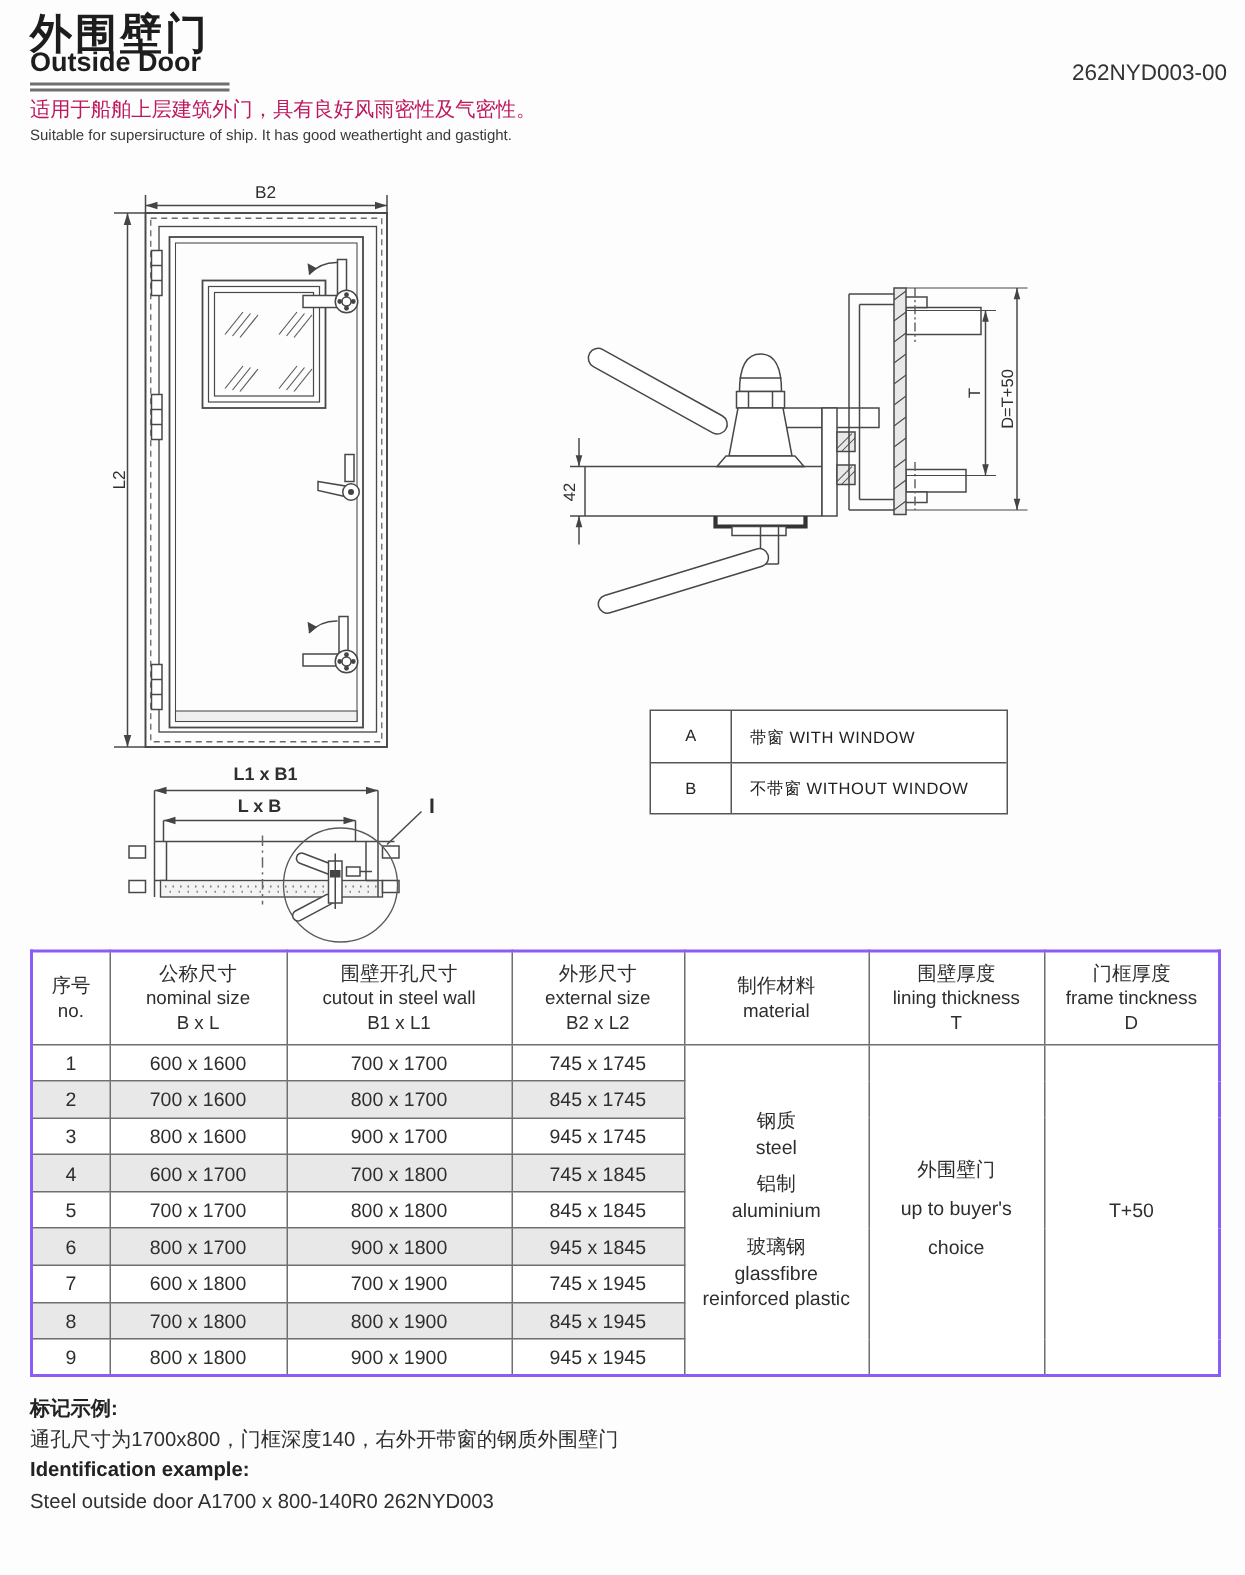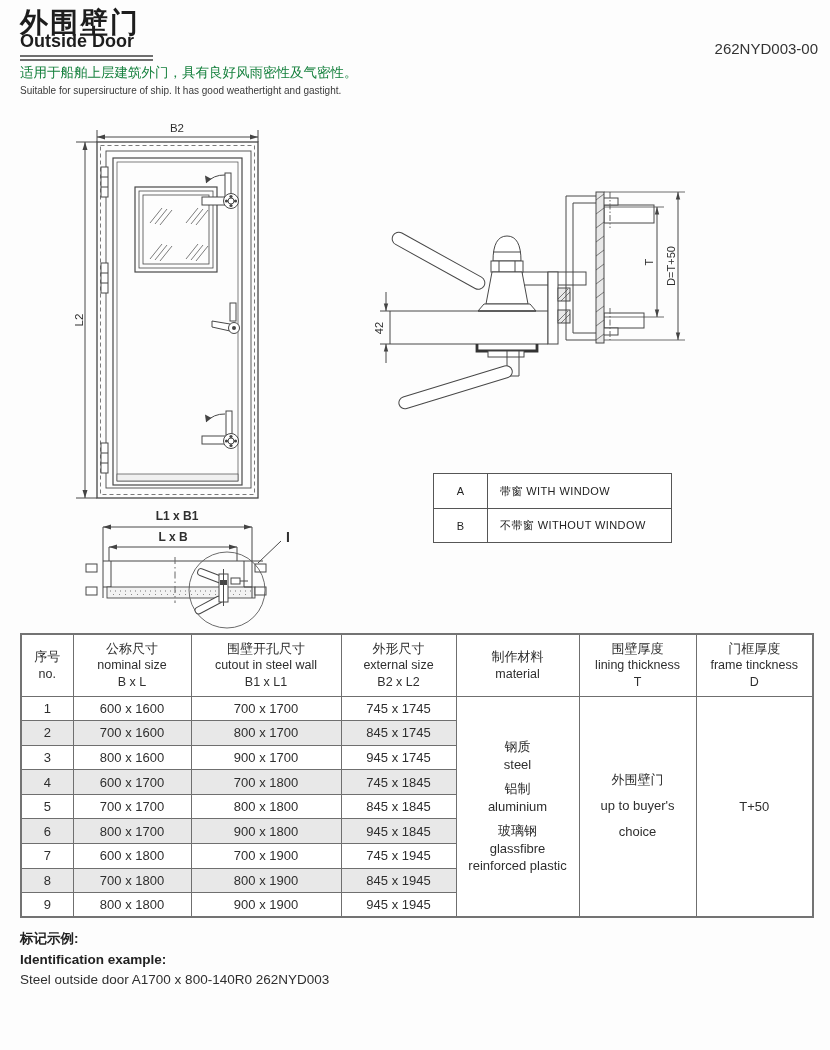--- a/index.html
+++ b/index.html
@@ -9,35 +9,35 @@
     background:#fdfdfd; color:#2b2b2b;
     font-family:"Liberation Sans", sans-serif;
     overflow:hidden;
   }
   
   .title-cn { position:absolute; left:20px; top:4px; font-size:28px; font-weight:bold; letter-spacing:2px; color:#1d1d1d; }
   .title-en { position:absolute; left:20px; top:31px; font-size:18px; font-weight:bold; color:#1d1d1d; }
   .title-rule { position:absolute; left:20px; top:55px; width:133px; height:6px;
     border-top:2px solid #6f6f6f; border-bottom:2px solid #6f6f6f; }
   .doc-number { position:absolute; right:12px; top:40px; font-size:15px; color:#333; }
-  .desc-cn { position:absolute; left:20px; top:64px; font-size:13.5px; color:#15803d; }
+  .desc-cn { position:absolute; left:20px; top:64px; font-size:13.5px; color:#be185d; }
   .desc-en { position:absolute; left:20px; top:85px; font-size:10px; color:#3a3a3a; }
   
   .drawings { position:absolute; left:0; top:120px; width:830px; height:513px; }
   svg { display:block; }
   svg text { font-family:"Liberation Sans", sans-serif; fill:#2f2f2f; }
   
   .variant-table { position:absolute; left:433px; top:473px; width:239px; border:1px solid #565656; background:#fff; }
   .variant-row { display:flex; height:34px; align-items:center; font-size:11px; color:#222; }
   .variant-row + .variant-row { border-top:1px solid #565656; }
   .variant-code { width:54px; text-align:center; border-right:1px solid #565656; align-self:stretch; line-height:34px; }
   .variant-label { padding-left:12px; letter-spacing:0.4px; }
   
   .size-table { position:absolute; left:20px; top:633px; width:792px;
-    border-collapse:collapse; table-layout:fixed; border:2px solid #737373;
+    border-collapse:collapse; table-layout:fixed; border:2px solid #8b5cf6;
     font-size:13px; color:#2e2e2e; background:#fff; }
   .size-table th, .size-table td { border:1px solid #6f6f6f; text-align:center; vertical-align:middle; }
   .size-table th { height:62px; font-weight:normal; font-size:12.5px; line-height:1.3; padding:2px; }
   .size-table th .cn { font-size:13px; }
   .size-table tbody td { height:24.6px; }
   .size-table tr.striped td { background:#e8e8e8; }
   .size-table td.merged { background:#fff !important; }
   .mat-block { margin:7px 0; line-height:1.35; padding:0 4px; }
   .lin-line { margin:9px 0; line-height:1.3; }
   
@@ -450,17 +450,18 @@
         <td>9</td>
         <td>800 x 1800</td>
         <td>900 x 1900</td>
         <td>945 x 1945</td>
       </tr>
     </tbody>
   </table>
 
   <div class="footer">
     <div class="bold">标记示例:</div>
+    <div>通孔尺寸为1700x800，门框深度140，右外开带窗的钢质外围壁门</div>
     <div class="bold">Identification example:</div>
     <div>Steel outside door A1700 x 800-140R0 262NYD003</div>
   </div>
 
 </div>
 
 </body></html>

